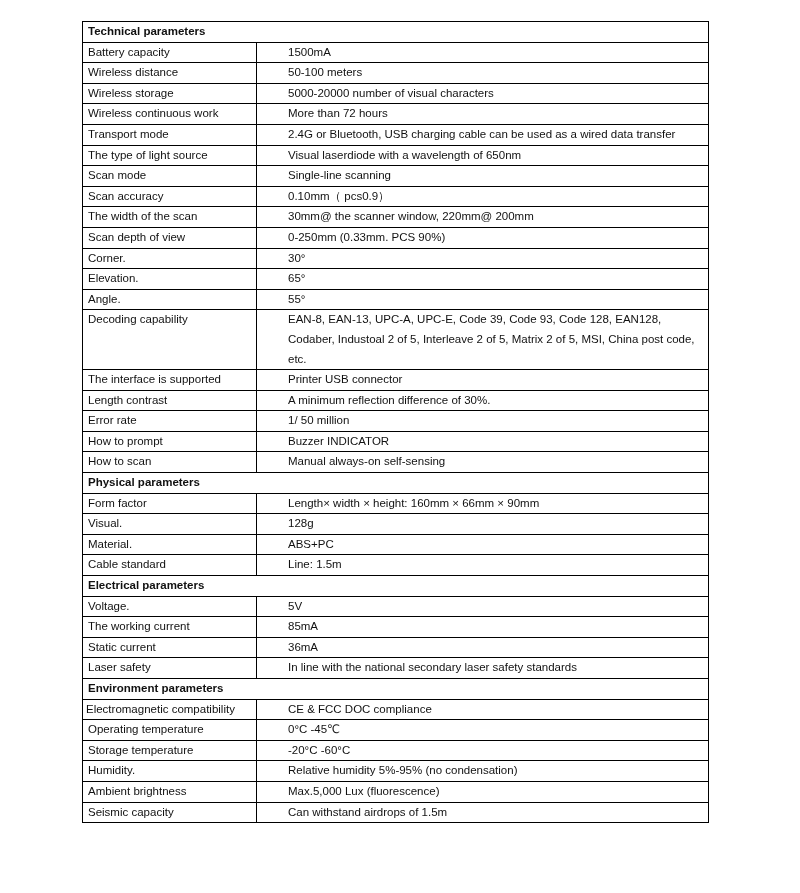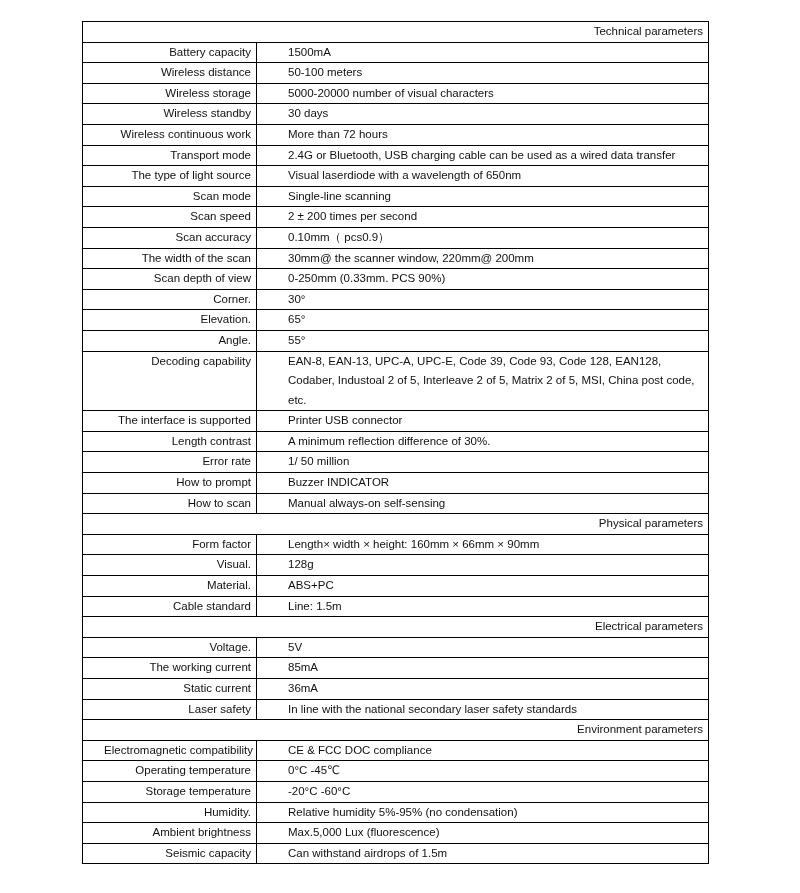--- a/index.html
+++ b/index.html
@@ -4,23 +4,23 @@
 <style>
   html, body { margin: 0; padding: 0; background: #ffffff; }
   body { width: 800px; height: 893px; position: relative; overflow: hidden;
          font-family: "Liberation Sans", "DejaVu Sans", sans-serif; color: #111; }
   table.spec { position: absolute; left: 82px; top: 21px; width: 626px;
                border-collapse: collapse; table-layout: fixed; font-size: 11.5px; }
   table.spec col.c1 { width: 174px; }
   table.spec col.c2 { width: 452px; }
   table.spec td { border: 1px solid #000; height: 19.6px; padding: 0 5px; line-height: 19.6px;
                   vertical-align: top; white-space: nowrap; }
-  table.spec td.lbl { text-align: right; }
+  table.spec td.lbl { text-align: left; }
   table.spec td.val { text-align: left; padding-left: 31px; }
-  table.spec td.sec { text-align: right; font-weight: normal; }
+  table.spec td.sec { text-align: left; font-weight: bold; }
   table.spec td.multi { white-space: normal; line-height: 19.6px; }
   table.spec td.lbl.multi { padding: 0 3px; }
 </style>
 </head>
 <body>
 
 <table class="spec">
   <colgroup>
       <col class="c1">
       <col class="c2">
@@ -36,42 +36,34 @@
       </tr>
     <tr>
         <td class="lbl">Wireless distance</td>
         <td class="val">50-100 meters</td>
       </tr>
     <tr>
         <td class="lbl">Wireless storage</td>
         <td class="val">5000-20000 number of visual characters</td>
       </tr>
     <tr>
-        <td class="lbl">Wireless standby</td>
-        <td class="val">30 days</td>
-      </tr>
-    <tr>
         <td class="lbl">Wireless continuous work</td>
         <td class="val">More than 72 hours</td>
       </tr>
     <tr>
         <td class="lbl">Transport mode</td>
         <td class="val">2.4G or Bluetooth, USB charging cable can be used as a wired data transfer</td>
       </tr>
     <tr>
         <td class="lbl">The type of light source</td>
         <td class="val">Visual laserdiode with a wavelength of 650nm</td>
       </tr>
     <tr>
         <td class="lbl">Scan mode</td>
         <td class="val">Single-line scanning</td>
-      </tr>
-    <tr>
-        <td class="lbl">Scan speed</td>
-        <td class="val">2 ± 200 times per second</td>
       </tr>
     <tr>
         <td class="lbl">Scan accuracy</td>
         <td class="val">0.10mm（ pcs0.9）</td>
       </tr>
     <tr>
         <td class="lbl">The width of the scan</td>
         <td class="val">30mm@ the scanner window, 220mm@ 200mm</td>
       </tr>
     <tr>

